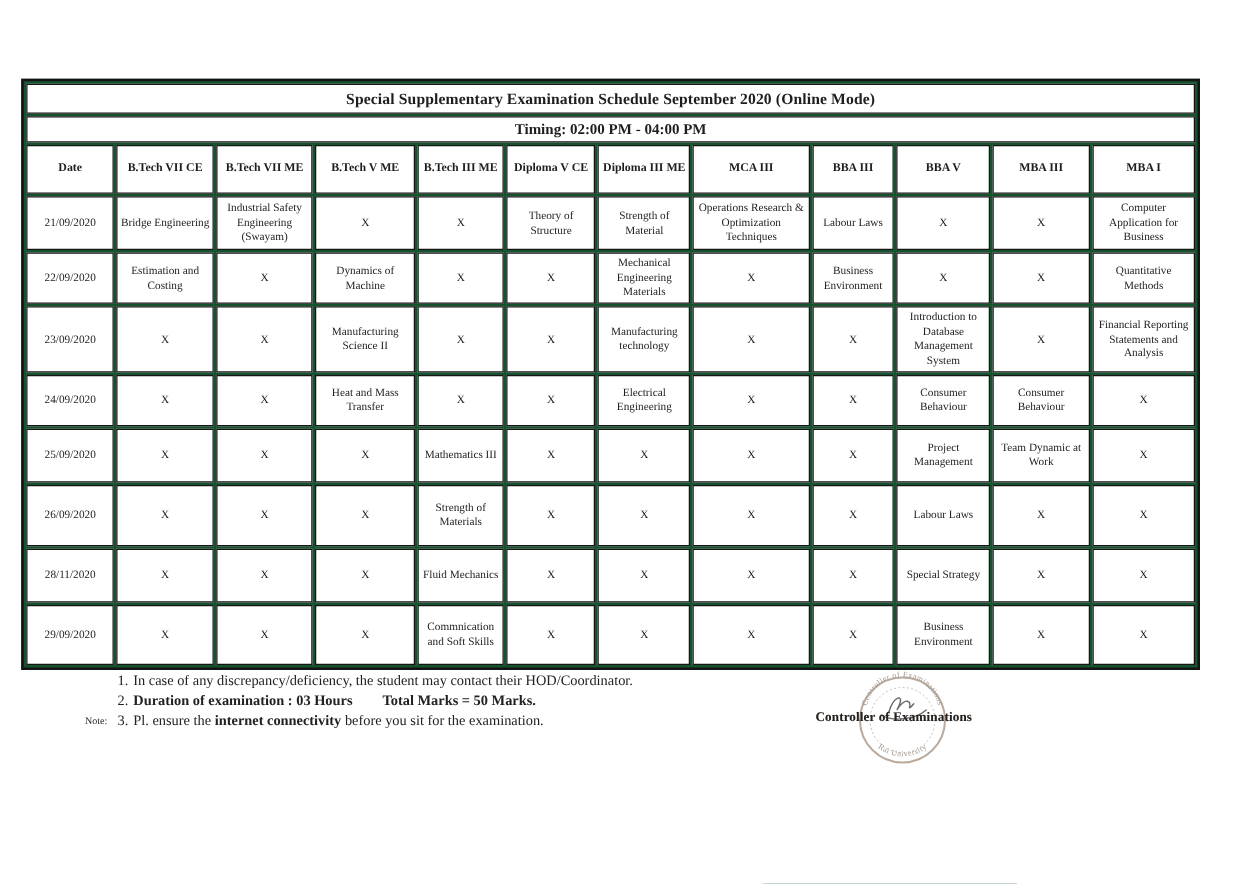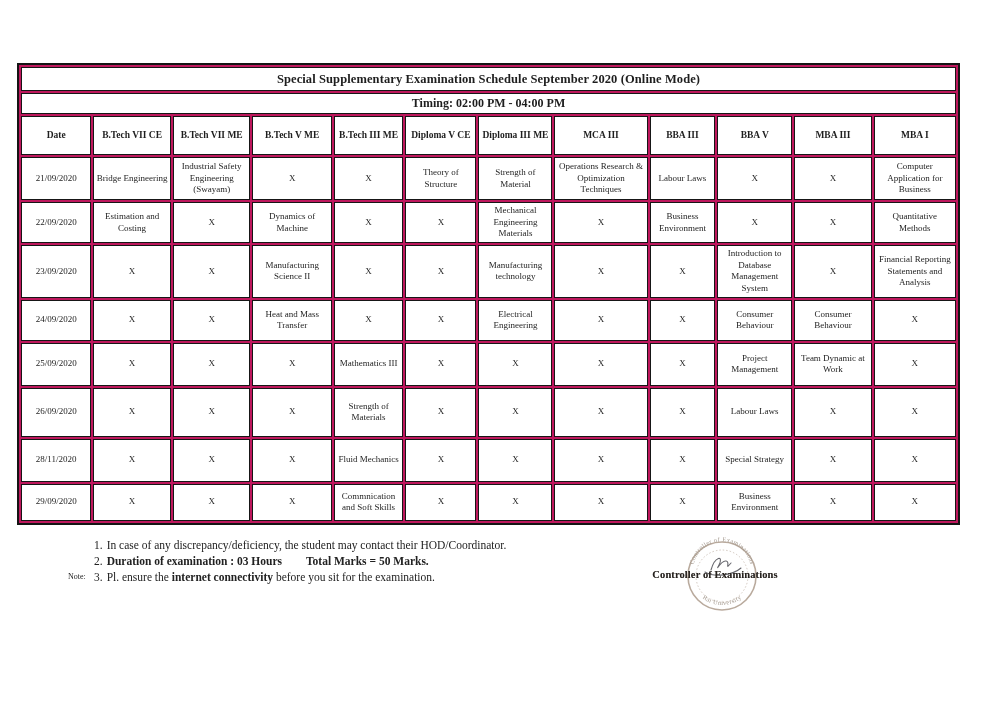--- a/index.html
+++ b/index.html
@@ -12,21 +12,21 @@
     position: relative;
     overflow: hidden;
   }
   .page { position: absolute; inset: 0; }
 
   
   .table-wrap {
     position: absolute;
     left: 17px; top: 63px; width: 943px;
     border: 2px solid #141414;
-    background: #be185d;
+    background: #14532d;
   }
   table.schedule {
     width: 100%;
     table-layout: fixed;
     border-collapse: separate;
     border-spacing: 2px;
   }
   table.schedule td, table.schedule th {
     border: 1.5px solid #161616;
     text-align: center;
@@ -57,21 +57,21 @@
     line-height: 1.3;
   }
   tbody td.date { font-size: 9px; }
   tbody tr:nth-child(1) { height: 43px; }
   tbody tr:nth-child(2) { height: 39px; }
   tbody tr:nth-child(3) { height: 47px; }
   tbody tr:nth-child(4) { height: 41px; }
   tbody tr:nth-child(5) { height: 43px; margin-top: 45px; }
   tbody tr:nth-child(6) { height: 49px; }
   tbody tr:nth-child(7) { height: 43px; }
-  tbody tr:nth-child(8) { height: 37px; }
+  tbody tr:nth-child(8) { height: 48px; }
 
   
   .notes {
     position: absolute;
     left: 68px; top: 537px;
     font-size: 11.5px;
     color: #222;
   }
   .note-label {
     position: absolute;

